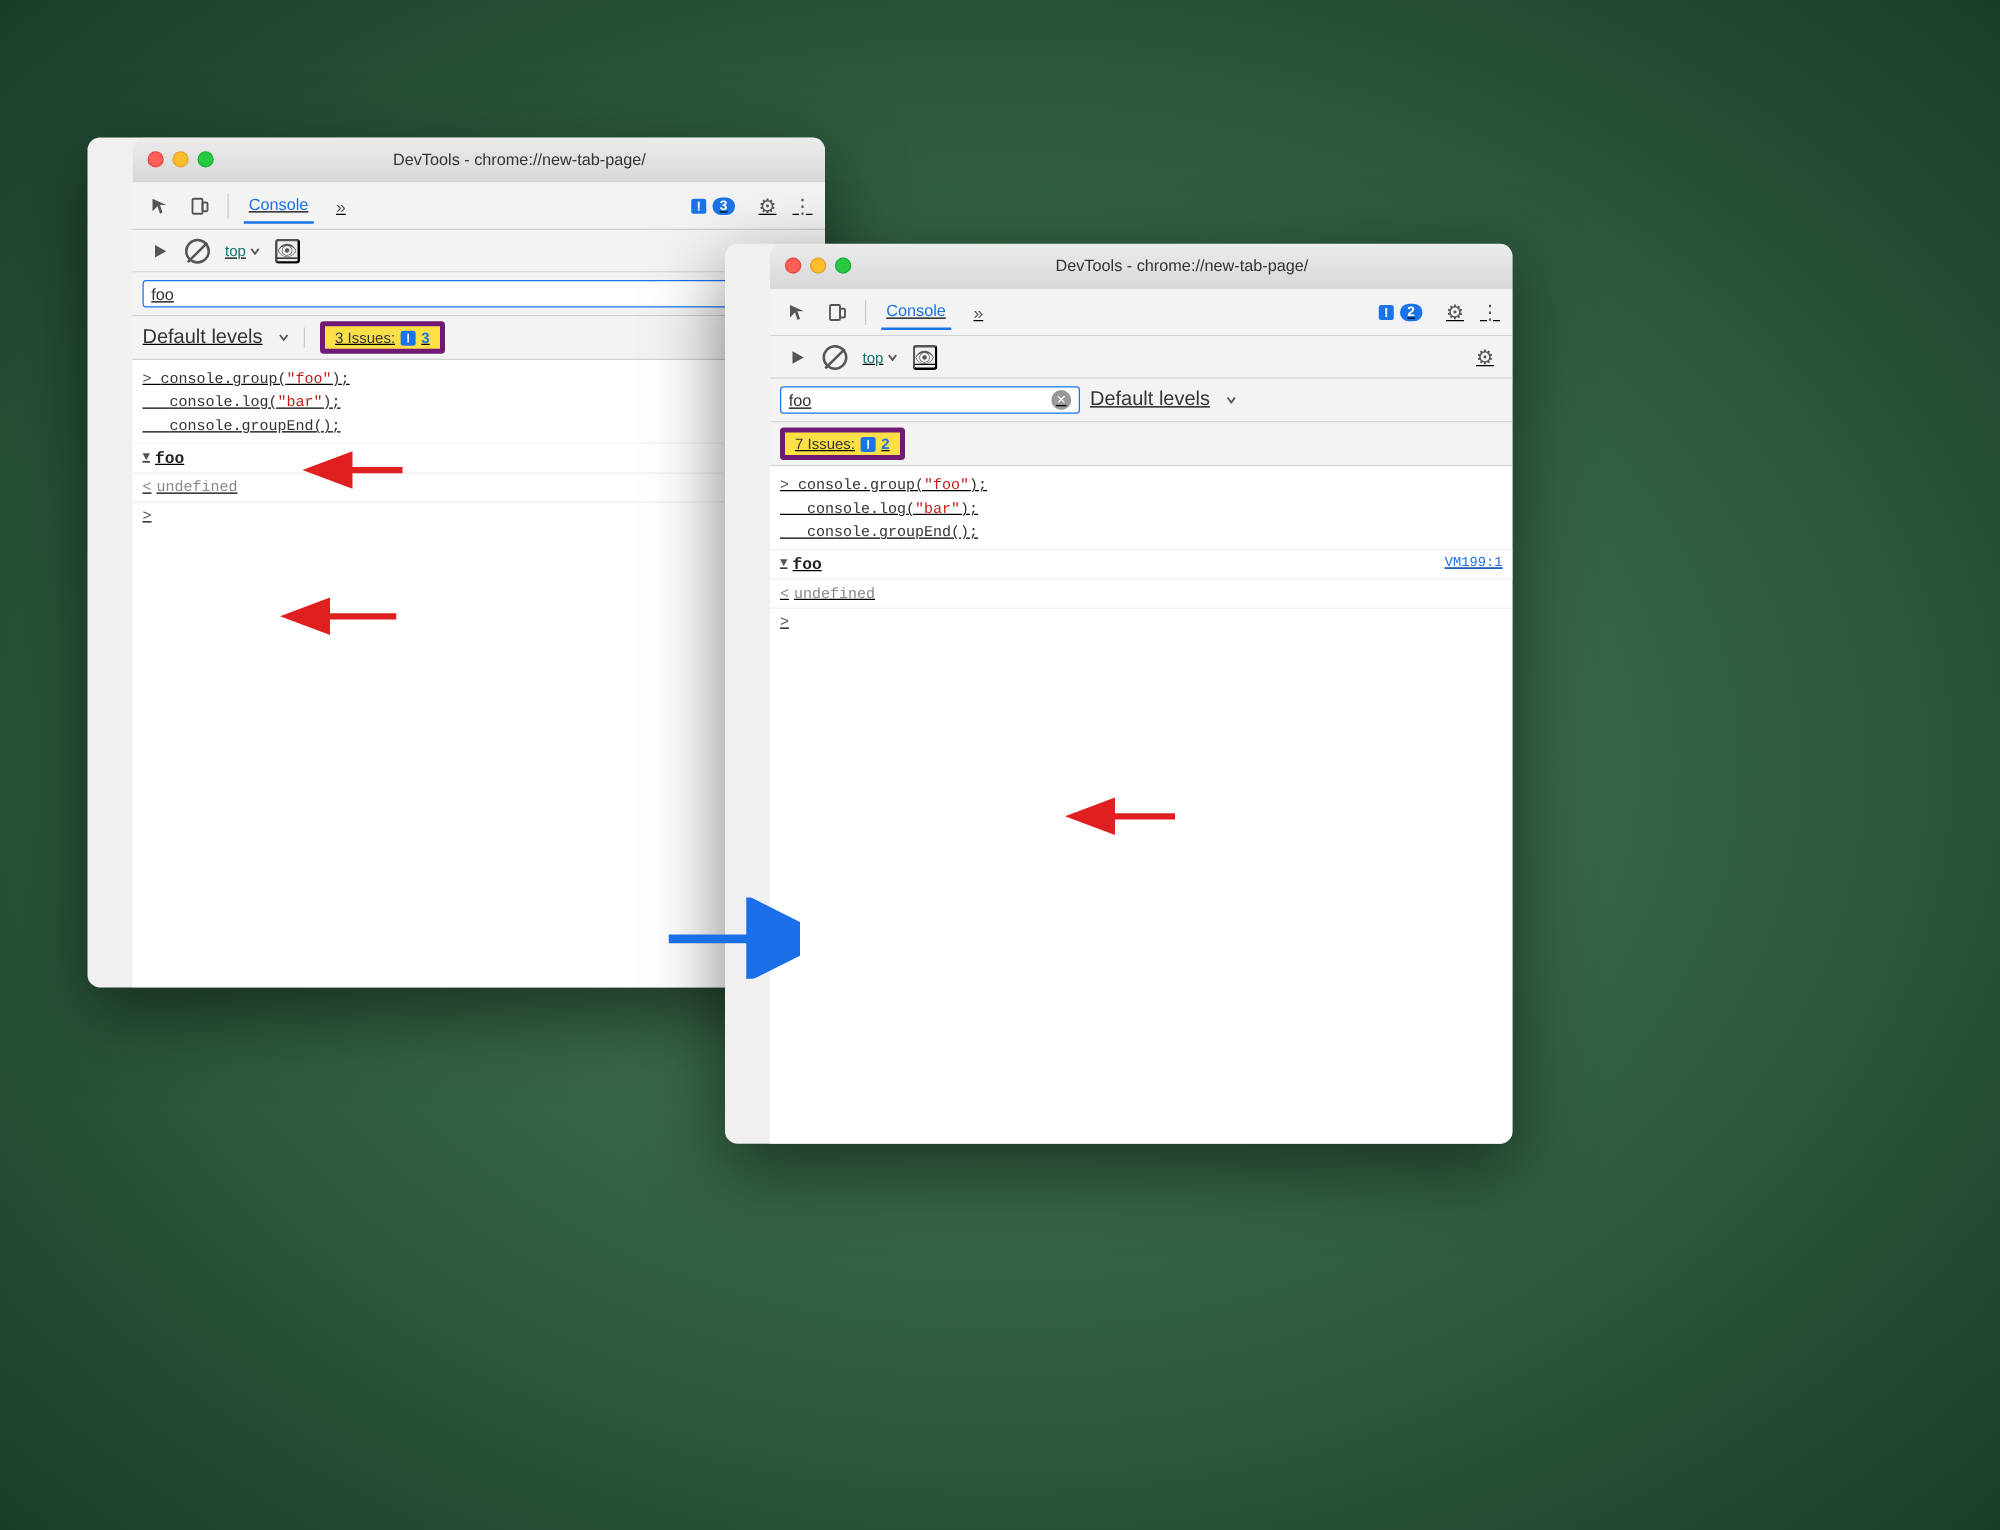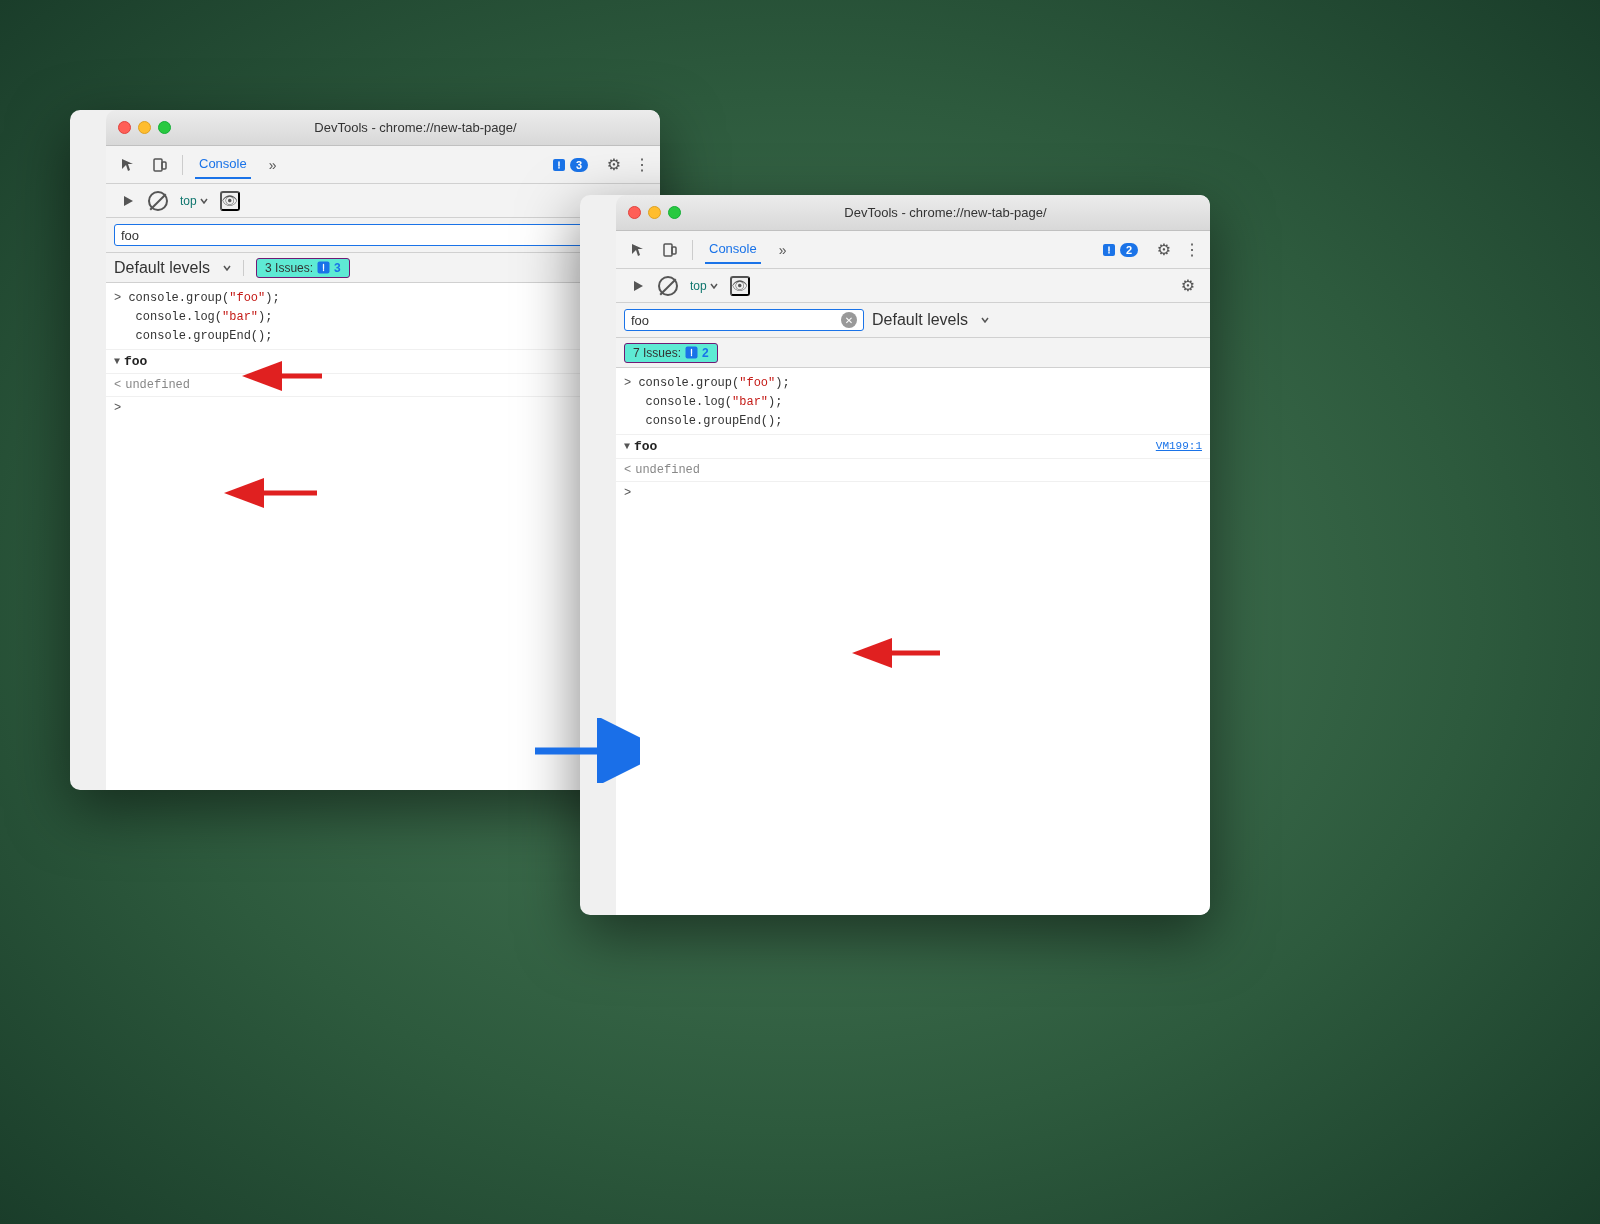--- a/index.html
+++ b/index.html
@@ -223,22 +223,22 @@
       cursor: pointer;
       display: flex;
       align-items: center;
       gap: 13px;
     }
 
     .issues-btn {
       display: flex;
       align-items: center;
       gap: 4px;
-      background: #5eead4;
-      border: 1px solid #701a75;
+      background: #fde047;
+      border: 4px solid #701a75;
       border-radius: 3px;
       padding: 2px 8px;
       font-size: 12px;
       color: #333;
       cursor: pointer;
     }
 
     
     .console-output {
       background: white;
@@ -361,20 +361,21 @@
       background: #555;
       top: -2px;
       left: 50%;
       transform: translateX(-50%) rotate(45deg);
     }
 
     .devtools-window-content {
       display: flex;
       flex-direction: column;
       height: calc(100% - 36px);
+      text-decoration: underline;
     }
   </style>
 </head>
 <body>
 
 <div class="devtools-window" style="left:70px; top:110px; width:590px; height:680px;">
 
   <div class="window-titlebar">
     <div class="traffic-lights">
       <div class="traffic-light tl-red"></div>

